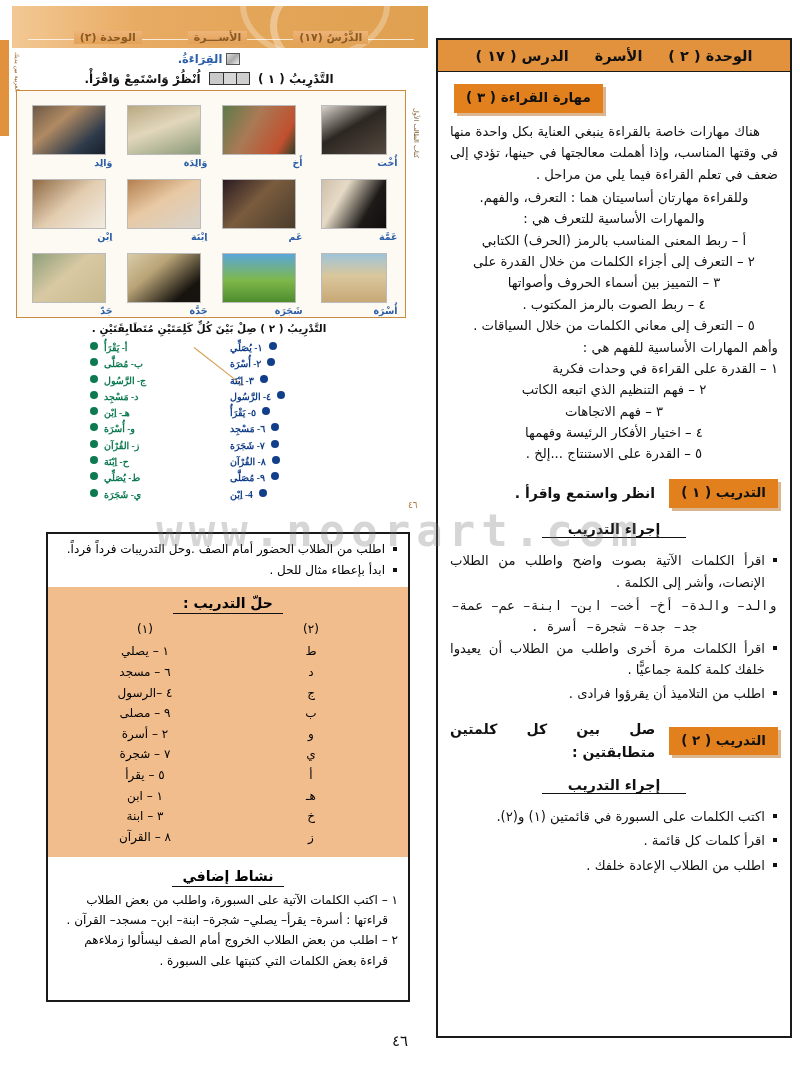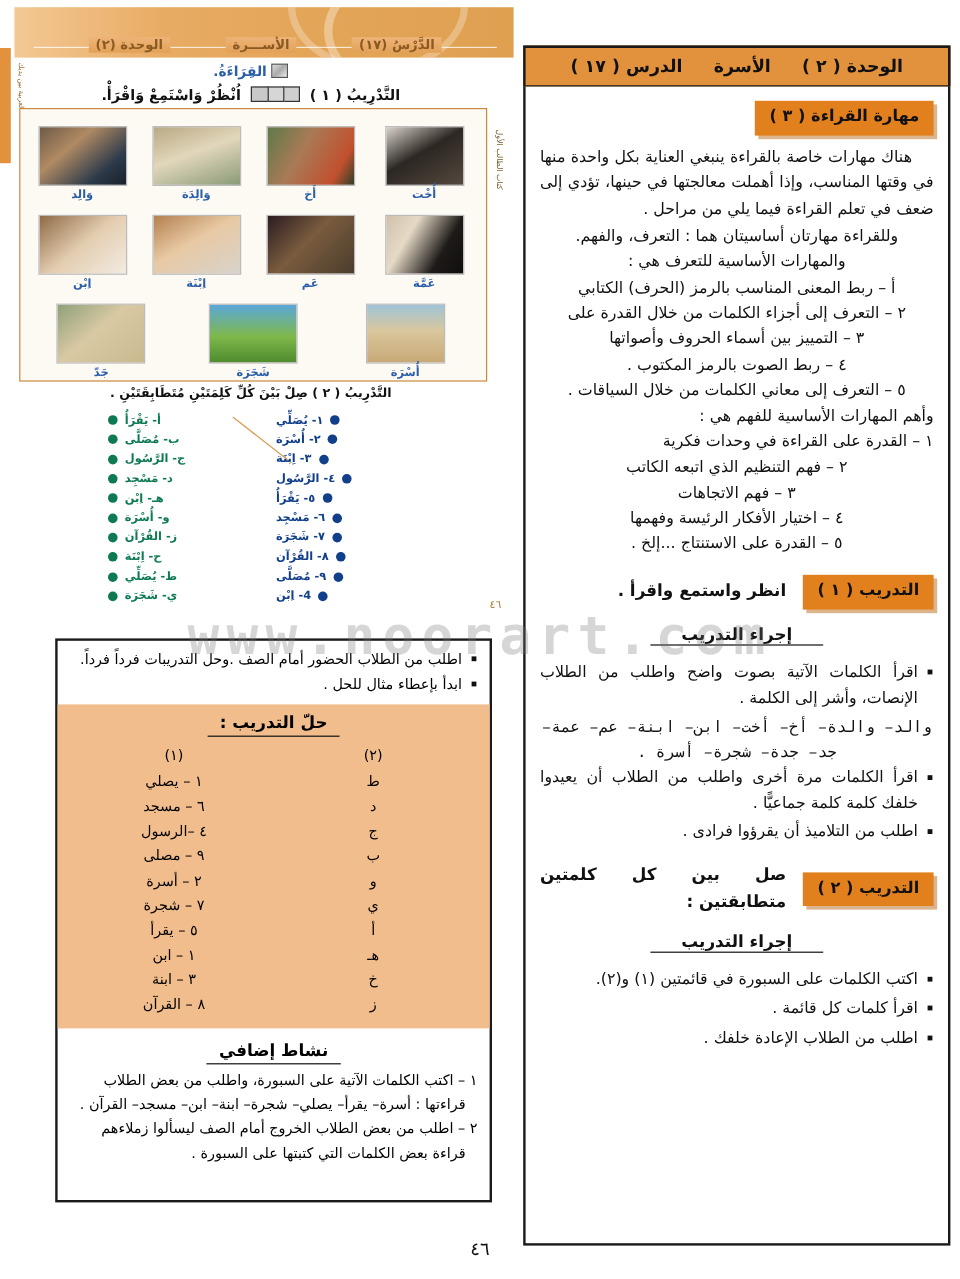--- a/index.html
+++ b/index.html
@@ -66,21 +66,21 @@
     position: absolute;
     top: 74px; right: 10px;
     width: 352px; height: 960px;
     padding: 6px 12px 0 12px;
     font-size: 13.2px;
     line-height: 1.62;
     color: #111;
     text-align: justify;
   }
   .chip-row { text-align: center; margin: 4px 0 8px; }
-  .chip-row.right-align { text-align: right; padding-left: 4px; }
+  .chip-row.right-align { text-align: left; padding-left: 4px; }
   .para { margin: 0 0 2px; text-indent: 18px; }
   .line { margin: 0; }
   .line.c { text-align: center; }
 
   .exercise-head {
     display: flex;
     align-items: center;
     gap: 14px;
     margin: 14px 0 2px;
   }
@@ -223,21 +223,21 @@
     background: #fdfaf4;
     padding: 5px 4px;
   }
   .photo-row {
     display: flex;
     justify-content: space-around;
     align-items: flex-end;
     height: 72px;
     margin-bottom: 2px;
   }
-  .photo-cell { width: 88px; text-align: center; }
+  .photo-cell { width: 88px; }
   .ph {
     width: 66px; height: 50px;
     margin: 0 auto;
     border: 1px solid #bbb;
     background-size: cover;
     background-position: center;
   }
   .ph.wide { width: 74px; }
   .cap {
     font-size: 9.5px;
@@ -261,23 +261,23 @@
   }
   .match-col {
     position: absolute;
     top: 0;
     width: 110px;
   }
   .match-col.green { left: 0; text-align: left; }
   .match-col.blue  { right: 0; text-align: right; }
   .mrow {
     display: flex;
-    align-items: center;
     height: 16.3px;
     gap: 6px;
+    font-family: Liberation Serif, serif;
   }
   .match-col.green .mrow { justify-content: flex-end; flex-direction: row; }
   .match-col.blue .mrow  { justify-content: flex-start; flex-direction: row-reverse; }
   .dot { width: 8px; height: 8px; border-radius: 50%; flex: 0 0 auto; }
   .dot.g { background: #0d7a52; }
   .dot.b { background: #123f8a; }
   .mword { font-size: 9.5px; font-weight: bold; white-space: nowrap; }
   .match-col.green .mword { color: #0d7a52; }
   .match-col.blue .mword  { color: #123f8a; }
   .match-line {
@@ -452,20 +452,24 @@
       <div class="photo-row">
         <div class="photo-cell">
           <div class="ph" style="background:linear-gradient(180deg,#9fc4d8 0%,#d9c79c 45%,#c8a877 100%);"></div>
           <div class="cap">أُسْرَة</div>
         </div>
         <div class="photo-cell">
           <div class="ph wide" style="background:linear-gradient(180deg,#5aa7da 0%,#7fb84a 55%,#4e8c2e 100%);"></div>
           <div class="cap">شَجَرَة</div>
         </div>
         <div class="photo-cell">
+          <div class="ph wide" style="background:linear-gradient(140deg,#d9cba8 0%,#b9a477 35%,#17140f 80%);"></div>
+          <div class="cap">جَدَّة</div>
+        </div>
+        <div class="photo-cell">
           <div class="ph wide" style="background:linear-gradient(140deg,#8fa07a 0%,#d8c9a3 45%,#c9b98f 100%);"></div>
           <div class="cap">جَدّ</div>
         </div>
       </div>
     </div>
 
     <div class="ex2-line">
       <span>التَّدْرِيبُ ( ٢ )</span>
       <span>صِلْ بَيْنَ كُلِّ كَلِمَتَيْنِ مُتَطَابِقَتَيْنِ .</span>
     </div>

